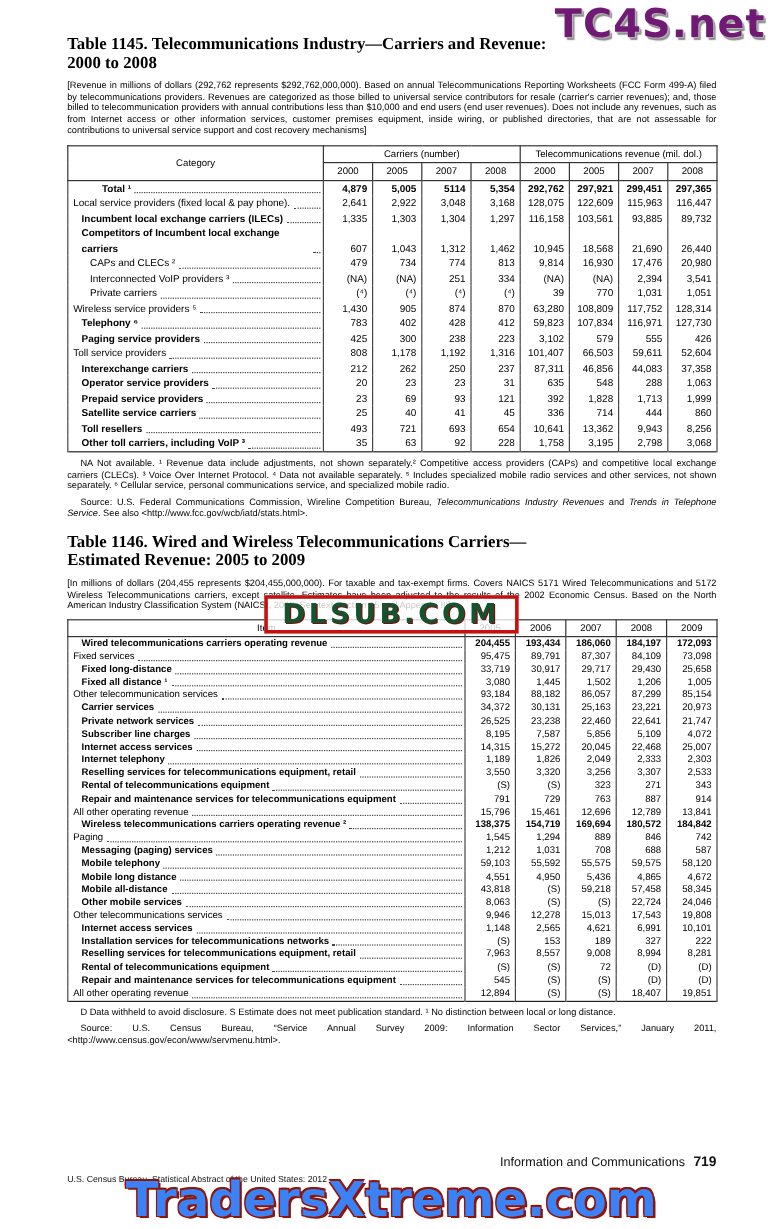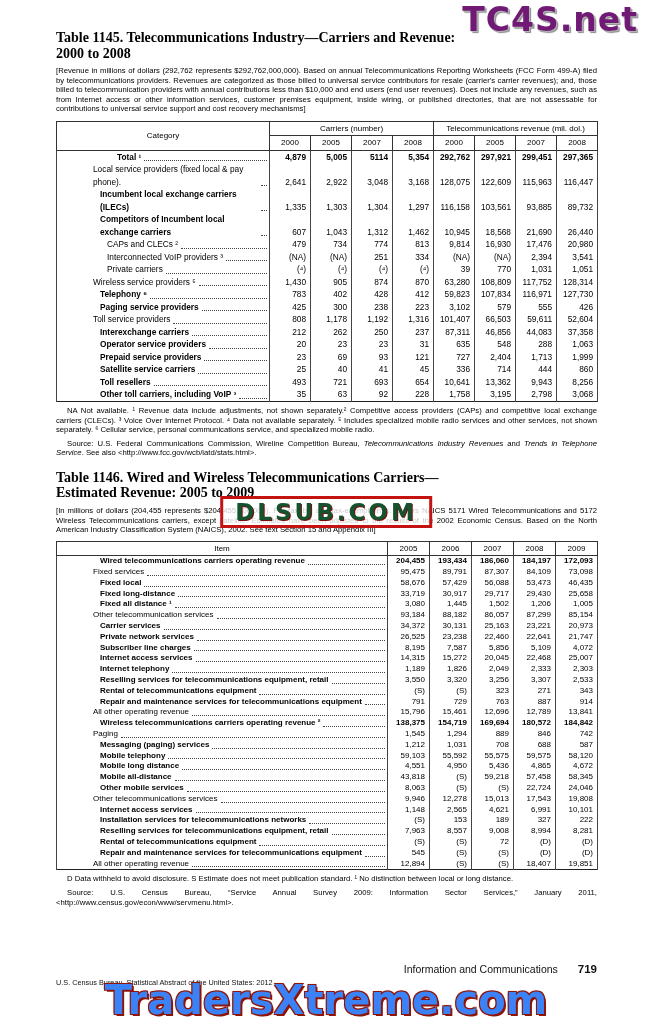--- a/index.html
+++ b/index.html
@@ -29,35 +29,35 @@
   table{border-collapse:collapse;width:541px;font-family:"Liberation Sans",sans-serif;
         table-layout:fixed;border:1.5px solid #222;}
   th{border:1px solid #333;font-weight:normal;text-align:center;padding:2px 1px;
      font-size:8px;line-height:9.5px;}
   td{border-left:1px solid #444;border-right:1px solid #444;vertical-align:bottom;padding:0;}
   .t1145{margin-top:7px;font-size:8.3px;}
   .t1146{margin-top:6px;font-size:8px;}
   .t1145 td{line-height:12.5px;}
   .t1146 td{line-height:10.8px;}
   .num{text-align:right;padding-right:4px;white-space:nowrap;}
-  .lbl-flex{display:flex;align-items:flex-end;margin-left:32px;}
+  .lbl-flex{display:flex;align-items:flex-end;}
   .dots{flex:1 1 auto;min-width:6px;margin:0 2px 2px 3px;border-bottom:1.5px dotted #444;}
   .i0{padding-left:4px;align-items:flex-end;}
   .i1{padding-left:11px;font-weight:bold;}
   .i2{padding-left:18px;text-align:center;}
   .i3{padding-left:28px;}
   tr.bold{font-weight:bold;}
 
   .fnote{font-family:"Liberation Sans",sans-serif;font-size:7.7px;line-height:9.6px;
          margin-top:4px;text-indent:11px;text-align:justify;}
   .it{font-style:italic;}
 
   .footer-right{position:absolute;right:55px;bottom:49px;
          font-family:"Liberation Sans",sans-serif;font-size:10.5px;color:#111;}
-  .footer-right .pg{font-weight:bold;font-size:11.5px;margin-left:20px;}
+  .footer-right .pg{font-weight:bold;font-size:11.5px;margin-left:7px;}
   .footer-credit{position:absolute;left:56px;bottom:37px;
          font-family:"Liberation Sans",sans-serif;font-size:7.3px;color:#111;}
 </style>
 </head>
 <body>
 
 <div class="page">
 
   <div class="wm-top">TC4S.net</div>
 
@@ -312,22 +312,22 @@
             <td>
               <div class="lbl-flex i1">
                 <span>Prepaid service providers</span>
                 <span class="dots"></span>
               </div>
             </td>
             <td class="num">23</td>
             <td class="num">69</td>
             <td class="num">93</td>
             <td class="num">121</td>
-            <td class="num">727</td>
-            <td class="num">2,404</td>
+            <td class="num">392</td>
+            <td class="num">1,828</td>
             <td class="num">1,713</td>
             <td class="num">1,999</td>
           </tr>
           <tr>
             <td>
               <div class="lbl-flex i1">
                 <span>Satellite service carriers</span>
                 <span class="dots"></span>
               </div>
             </td>
@@ -430,33 +430,20 @@
             </td>
             <td class="num">95,475</td>
             <td class="num">89,791</td>
             <td class="num">87,307</td>
             <td class="num">84,109</td>
             <td class="num">73,098</td>
           </tr>
           <tr>
             <td>
               <div class="lbl-flex i1">
-                <span>Fixed local</span>
-                <span class="dots"></span>
-              </div>
-            </td>
-            <td class="num">58,676</td>
-            <td class="num">57,429</td>
-            <td class="num">56,088</td>
-            <td class="num">53,473</td>
-            <td class="num">46,435</td>
-          </tr>
-          <tr>
-            <td>
-              <div class="lbl-flex i1">
                 <span>Fixed long-distance</span>
                 <span class="dots"></span>
               </div>
             </td>
             <td class="num">33,719</td>
             <td class="num">30,917</td>
             <td class="num">29,717</td>
             <td class="num">29,430</td>
             <td class="num">25,658</td>
           </tr>

